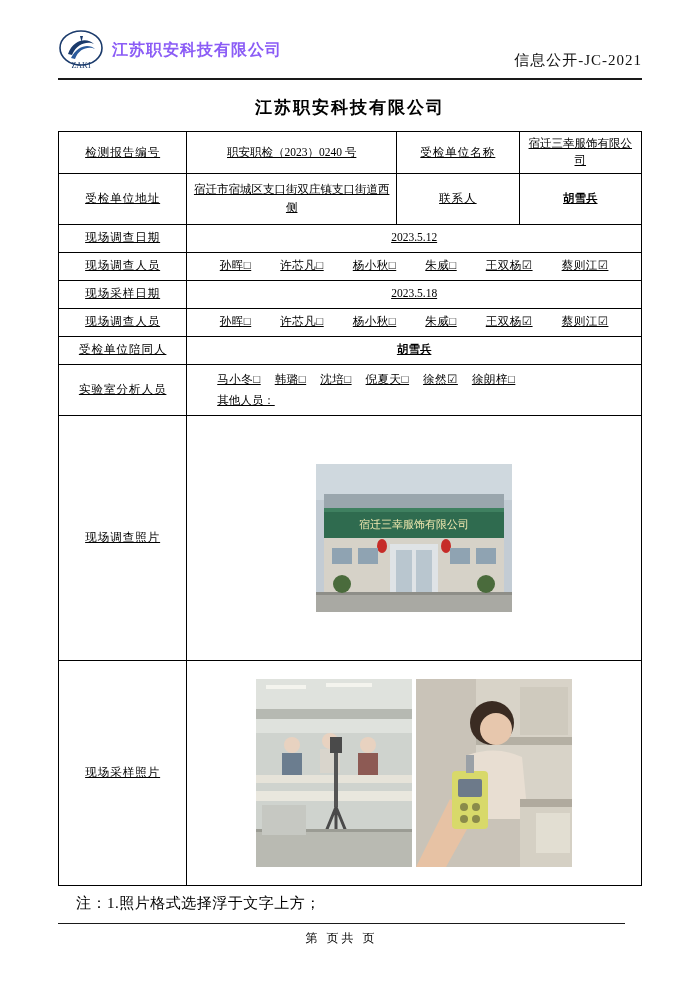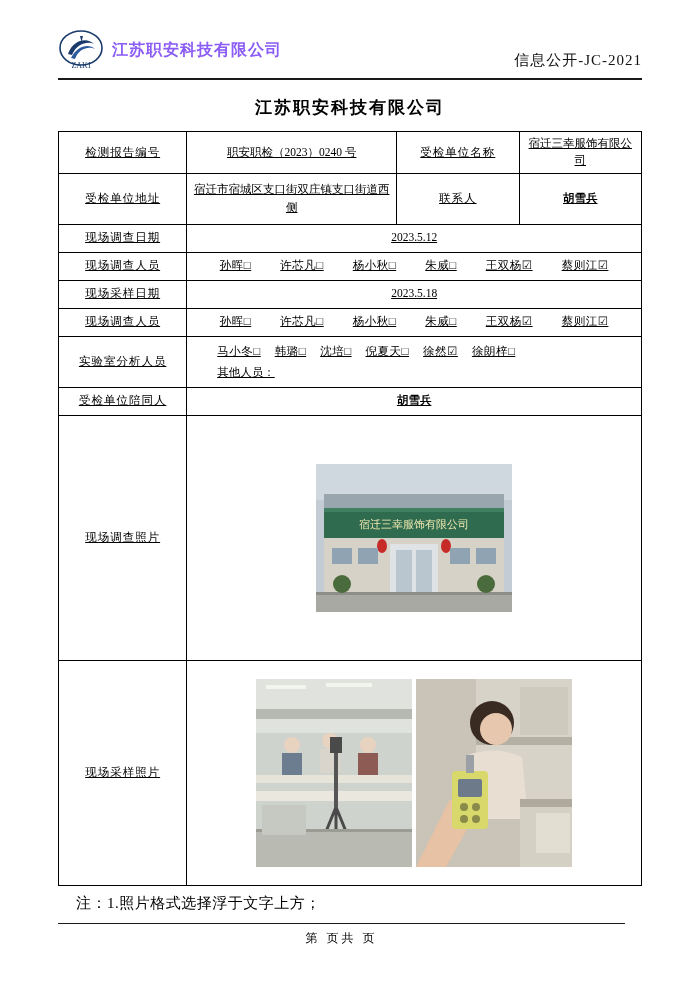--- a/index.html
+++ b/index.html
@@ -229,30 +229,30 @@
               <span class="chk">许芯凡□</span>
               <span class="chk">杨小秋□</span>
               <span class="chk">朱威□</span>
               <span class="chk">王双杨☑</span>
               <span class="chk">蔡则江☑</span>
             </div>
         </td>
       </tr>
 
       <tr>
+        <td class="lbl row-h">受检单位陪同人</td>
+        <td colspan="3" class="row-h bold">胡雪兵</td>
+      </tr>
+
+      <tr>
         <td class="lbl tall-b">实验室分析人员</td>
         <td colspan="3" class="tall-b">
           <div class="lab-lines" id="lab-list"><span class="chk" style="margin-right: 14px;">马小冬□</span><span class="chk" style="margin-right: 14px;">韩璐□</span><span class="chk" style="margin-right: 14px;">沈培□</span><span class="chk" style="margin-right: 14px;">倪夏天□</span><span class="chk" style="margin-right: 14px;">徐然☑</span><span class="chk" style="margin-right: 14px;">徐朗梓□</span></div>
           <div class="lab-lines">其他人员：</div>
         </td>
-      </tr>
-
-      <tr>
-        <td class="lbl row-h">受检单位陪同人</td>
-        <td colspan="3" class="row-h bold">胡雪兵</td>
       </tr>
 
       <tr>
         <td class="lbl photo-cell-1">现场调查照片</td>
         <td colspan="3" class="photo-cell-1">
           <div class="photo-wrap-1">
             <span class="ph ph1">
               <svg width="196" height="148" viewBox="0 0 196 148">
                 <rect x="0" y="0" width="196" height="148" fill="#c3ccd4"></rect>
                 <rect x="0" y="0" width="196" height="36" fill="#cfd8de"></rect>

